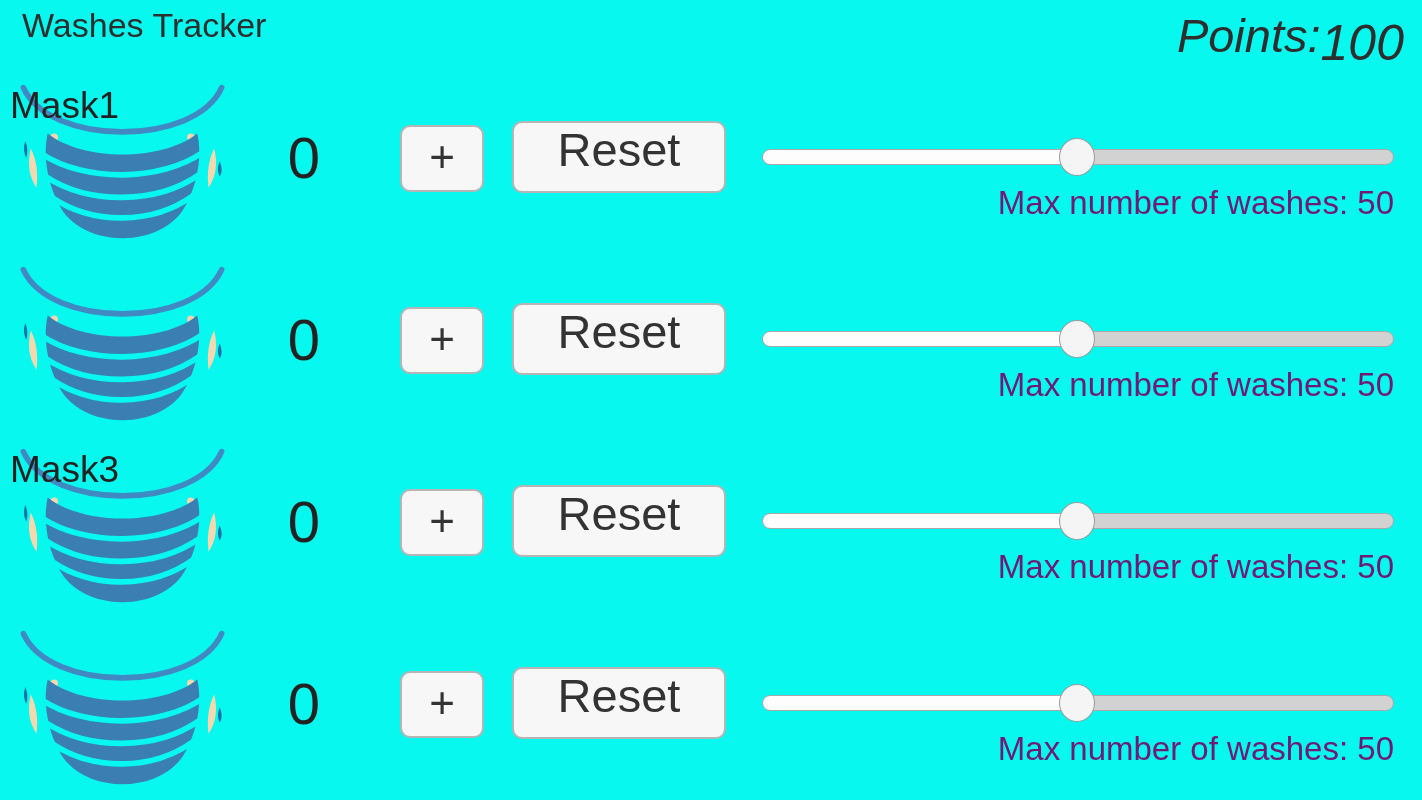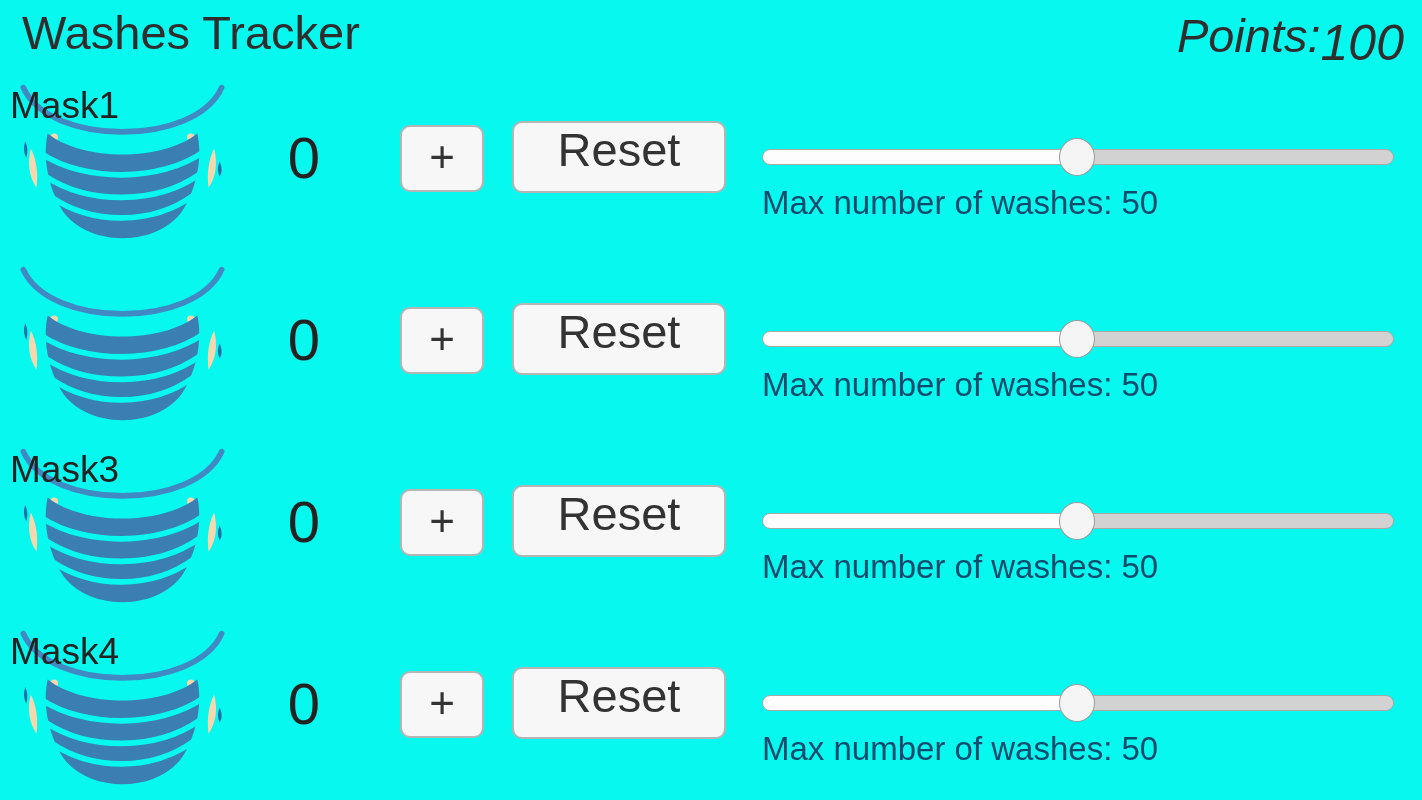--- a/index.html
+++ b/index.html
@@ -20,21 +20,21 @@
   *{margin:0;padding:0;box-sizing:border-box;}
   html,body{width:1422px;height:800px;overflow:hidden;}
   body{
     background:var(--c-bg);
     font-family:"Liberation Sans", sans-serif;
     color:var(--c-text);
     position:relative;
   }
   .page-title{
     position:absolute;left:22px;top:4px;
-    font-size:47px;line-height:1.25;font-weight:400;
+    font-size:34px;line-height:1.25;font-weight:400;
   }
   .points{
     position:absolute;right:18px;top:4px;
     font-size:47px;line-height:1.25;font-weight:400;
     white-space:nowrap;
     font-style:italic;
   }
   .points .points-value{
     font-size:50px;position:relative;top:8px;
   }
@@ -81,21 +81,21 @@
       var(--c-track-right) 50%, var(--c-track-right) 100%);
   }
   .slider-thumb{
     position:absolute;top:3px;width:36px;height:38px;
     border-radius:50%;
     background:var(--c-thumb);
     border:1px solid var(--c-thumb-border);
   }
   .slider-label{
     position:absolute;left:762px;top:108px;width:632px;
-    text-align:left;font-size:33px;color:#0c4a6e;line-height:40px;
+    text-align:right;font-size:33px;color:#701a75;line-height:40px;
     white-space:nowrap;
   }
 </style>
 </head>
 <body>
 
 <div class="page-title">Washes Tracker</div>
 <div class="points"><span>Points:</span><span class="points-value">100</span></div>
 
 <div class="row" style="top:75px">
@@ -186,21 +186,20 @@
       <path d="M218 70 C222 86 220 100 212 112 C210 96 212 82 218 70 Z" fill="var(--c-peach)"></path>
       <circle cx="47" cy="58" r="4" fill="var(--c-peach)"></circle>
       <circle cx="193" cy="58" r="4" fill="var(--c-peach)"></circle>
       <path d="M16 62 q-3 10 1 18 q3 -9 -1 -18 Z" fill="var(--c-darkblue)"></path>
       <path d="M224 84 q4 10 0 16 q-4 -8 0 -16 Z" fill="var(--c-darkblue)"></path>
       <path d="M40 54 C78 84 162 84 200 54 C205 76 201 106 188 130 C164 178 76 178 52 130 C39 106 35 76 40 54 Z" fill="var(--c-mask)"></path>
       <path d="M34 76 C80 106 160 106 206 74" fill="none" stroke="var(--c-bg)" stroke-width="6" stroke-linecap="round"></path>
       <path d="M38 100 C84 130 156 130 202 98" fill="none" stroke="var(--c-bg)" stroke-width="6" stroke-linecap="round"></path>
       <path d="M44 122 C88 152 152 152 196 120" fill="none" stroke="var(--c-bg)" stroke-width="6" stroke-linecap="round"></path>
     </svg>
-    <div class="mask-label">Mask4</div>
   </div>
   <div class="count">0</div>
   <button class="plus-btn">+</button>
   <button class="reset-btn">Reset</button>
   <div class="slider">
     <div class="slider-track"></div>
     <div class="slider-thumb" style="left: calc(50% - 19px);"></div>
   </div>
   <div class="slider-label">Max number of washes: 50</div>
 </div>

